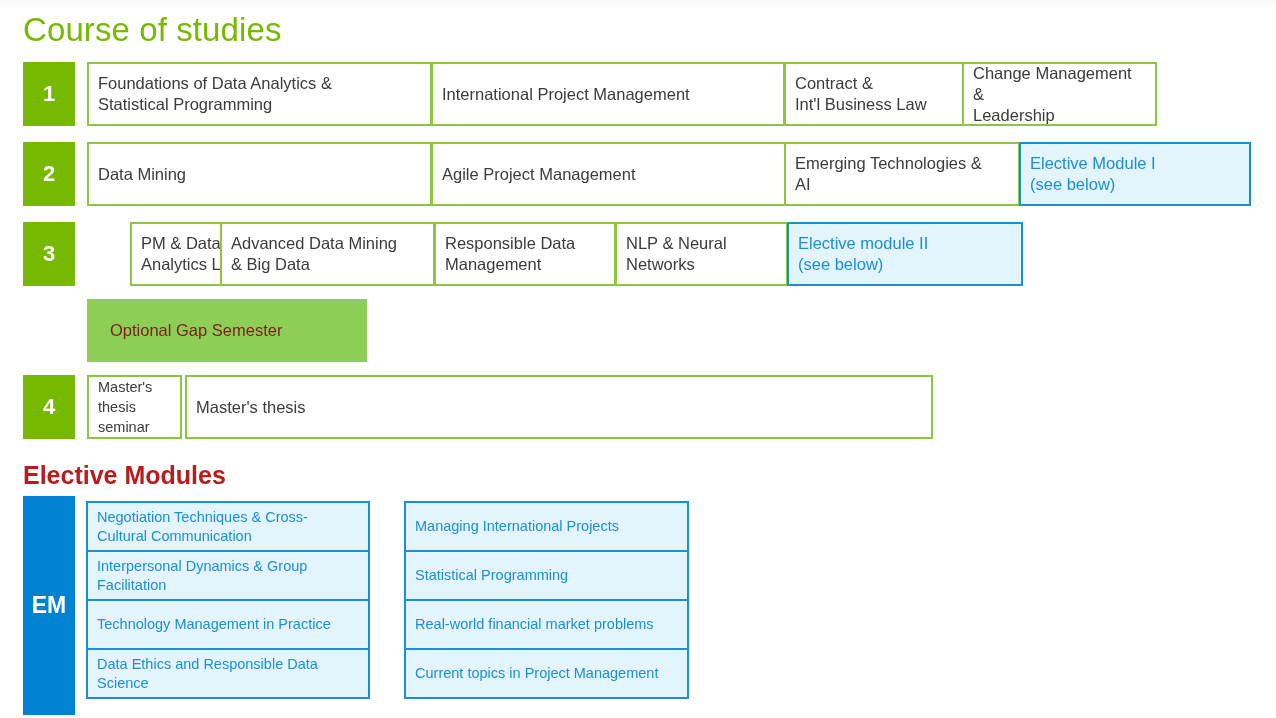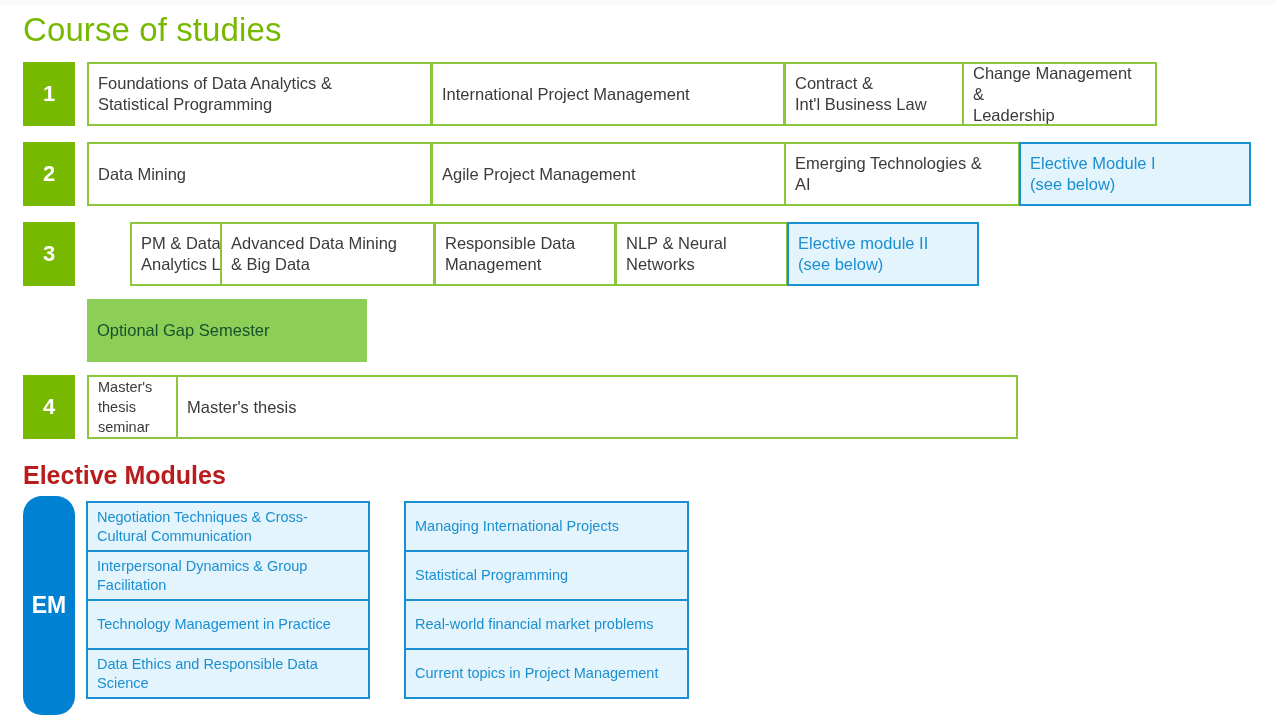--- a/index.html
+++ b/index.html
@@ -89,44 +89,43 @@
   }
 
   
   #gap-semester {
     position: absolute;
     left: 87px;
     top: 299px;
     width: 280px;
     height: 63px;
     background: #8cce56;
-    color: #14532d;
+    color: #7f1d1d;
     font-size: 16.5px;
     display: flex;
     align-items: center;
-    padding-left: 10px;
+    padding-left: 23px;
     box-sizing: border-box;
   }
 
   
   #em-badge {
     position: absolute;
     left: 23px;
     top: 496px;
     width: 52px;
     height: 219px;
     background: #0081d2;
     color: #ffffff;
     font-size: 23px;
     font-weight: 700;
     display: flex;
     align-items: center;
     justify-content: center;
     box-sizing: border-box;
-    border-radius: 19px;
   }
   #em-table {
     position: absolute;
     left: 86px;
     top: 501px;
     width: 603px;
   }
   .em-row {
     display: flex;
     height: 51px;
@@ -178,29 +177,29 @@
     <div class="sem-row" style="top: 222px;">
       <div class="sem-badge" style="top: 0px;">3</div>
       <div class="cell" style="left: 87px; width: 134px; margin-left: 43px;">PM &amp; Data
 Analytics Lab</div>
       <div class="cell" style="left: 220px; width: 215px;">Advanced Data Mining
 &amp; Big Data</div>
       <div class="cell" style="left: 434px; width: 182px;">Responsible Data
 Management</div>
       <div class="cell" style="left: 615px; width: 173px;">NLP &amp; Neural
 Networks</div>
-      <div class="cell blue" style="left: 787px; width: 192px;">Elective module II
+      <div class="cell blue" style="left: 787px; width: 236px;">Elective module II
 (see below)</div>
     </div>
     <div class="sem-row" style="top: 375px;">
       <div class="sem-badge" style="top: 0px;">4</div>
       <div class="cell small" style="left: 87px; width: 95px;">Master's
 thesis
 seminar</div>
-      <div class="cell" style="left: 176px; width: 842px;">Master's thesis</div>
+      <div class="cell" style="left: 185px; width: 748px;">Master's thesis</div>
     </div>
   </div>
 
 <div id="gap-semester">Optional Gap Semester</div>
 
 <div id="elective-title">Elective Modules</div>
 
 <div id="em-badge">EM</div>
 
 <div id="em-table">

